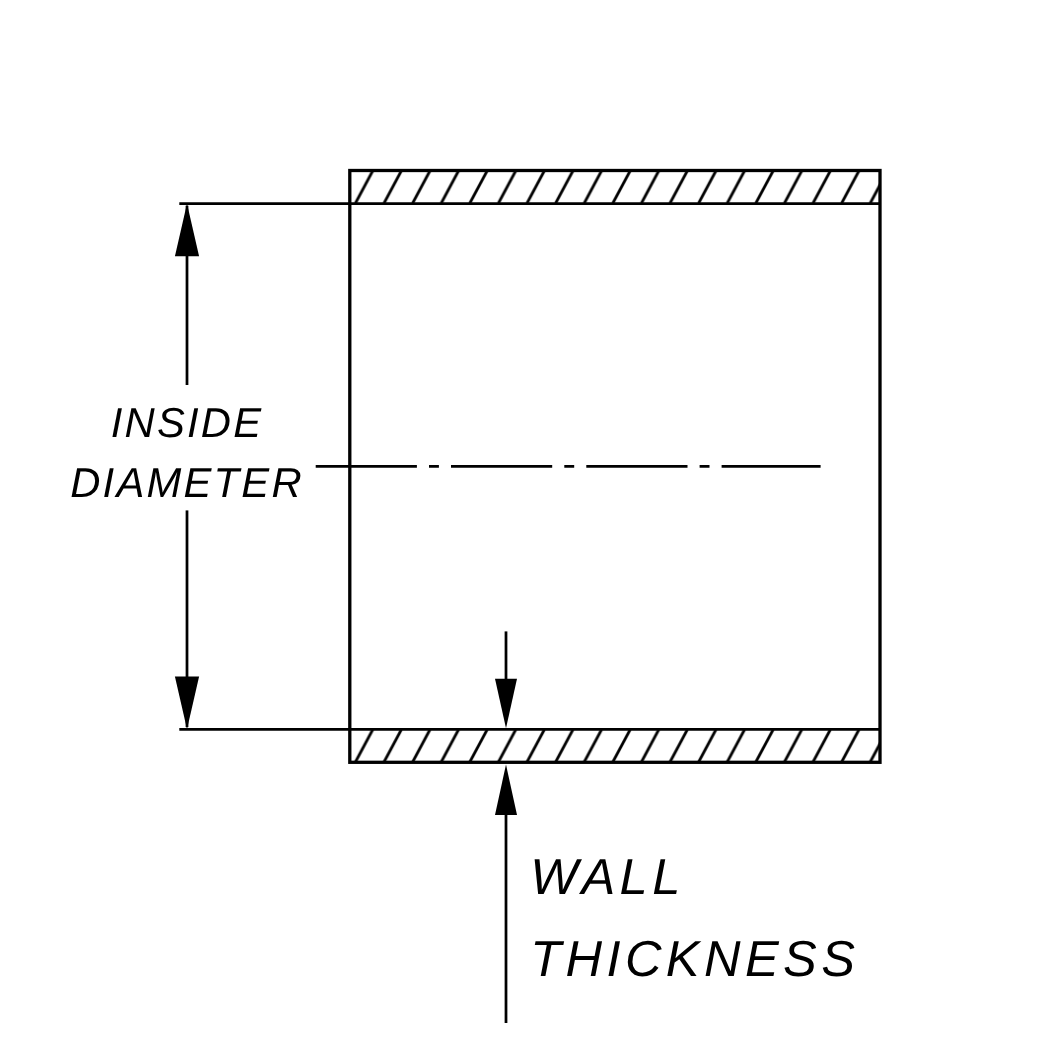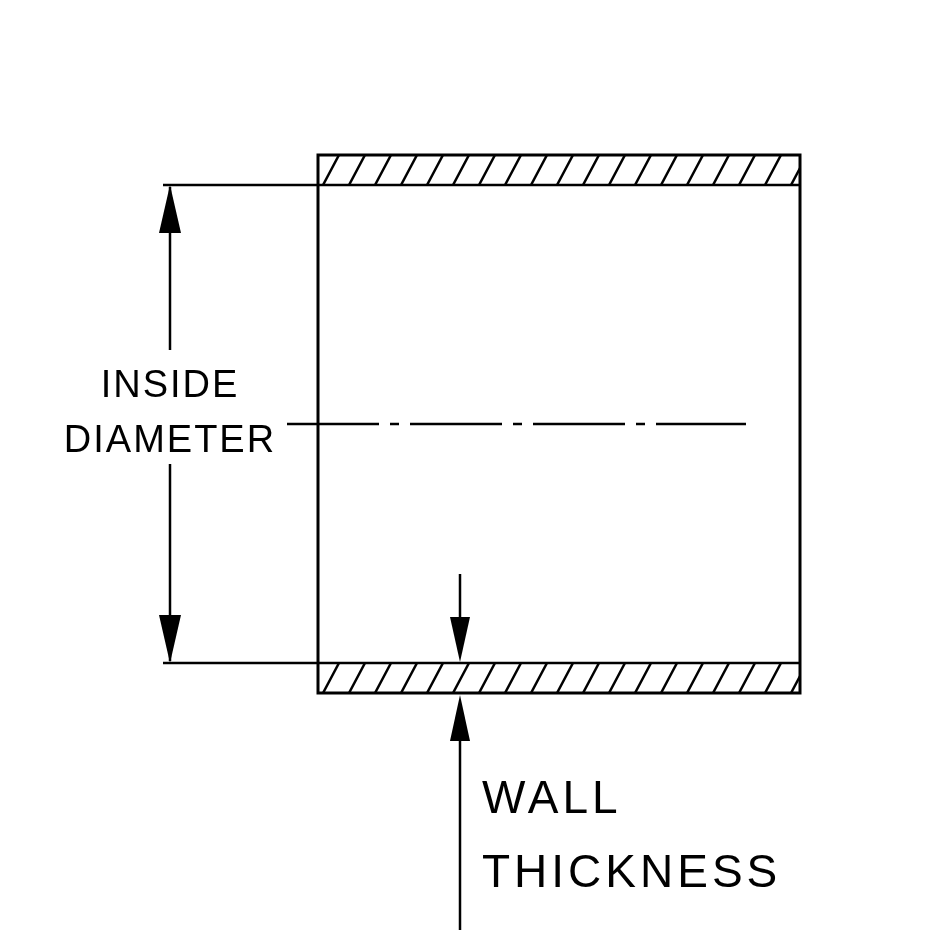--- a/index.html
+++ b/index.html
@@ -7,20 +7,21 @@
     padding: 0;
     background: #ffffff;
     font-family: "Liberation Sans", sans-serif;
   }
   .canvas {
     position: relative;
     width: 949px;
     height: 945px;
     background: #ffffff;
     overflow: hidden;
+    font-style: italic;
   }
   svg {
     display: block;
   }
   .stroke {
     stroke: #000000;
     fill: none;
   }
   .fill {
     fill: #000000;

